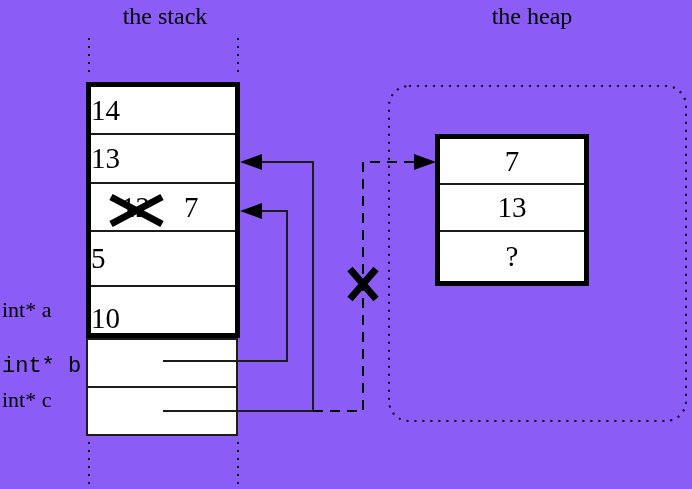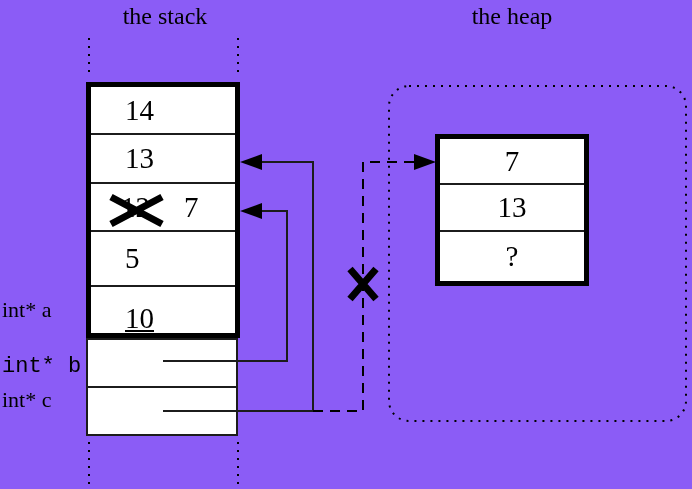--- a/index.html
+++ b/index.html
@@ -14,21 +14,21 @@
   }
   .title {
     position: absolute;
     top: 1px;
     width: 200px;
     text-align: center;
     font-size: 24px;
     line-height: 30px;
   }
   .stack-title { left: 65px; }
-  .heap-title  { left: 412px; }
+  .heap-title  { left: 432px; }
 
   .ptr-label {
     position: absolute;
     left: 2px;
     font-size: 22px;
     line-height: 26px;
     white-space: pre;
   }
   .lbl-a { top: 297px; }
   .lbl-b { top: 354px; font-family: Liberation Mono, monospace; }
@@ -40,28 +40,27 @@
     width: 154px; height: 256px;
     border: 5px solid #000;
     box-sizing: border-box;
     background: #fff;
   }
   .stack-box .cell {
     box-sizing: border-box;
     border-bottom: 2px solid #1c1c1c;
     display: flex;
     align-items: center;
-    padding-left: 34px;
     font-size: 29px;
   }
   .stack-box .r0 { height: 48px; }
   .stack-box .r1 { height: 49px; }
   .stack-box .r2 { height: 48px; padding-left: 30px; }
   .stack-box .r3 { height: 55px; }
-  .stack-box .r4 { height: 63px; border-bottom: none; text-decoration: underline; }
+  .stack-box .r4 { height: 63px; border-bottom: none; }
   .r2 .new-val { margin-left: 34px; }
 
   .lower-cells {
     position: absolute;
     left: 86px; top: 338px;
     width: 152px; height: 98px;
     border: 2px solid #1c1c1c;
     box-sizing: border-box;
     background: #fff;
   }

